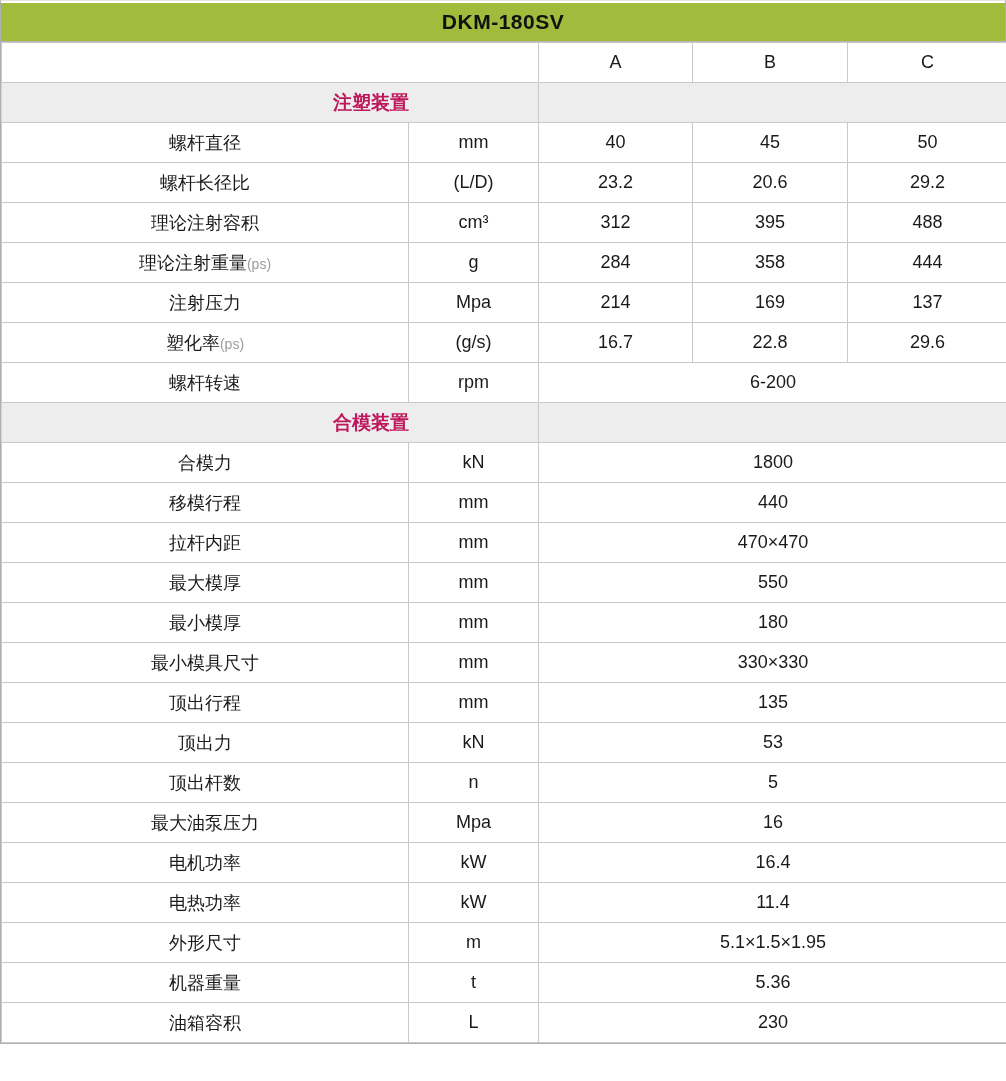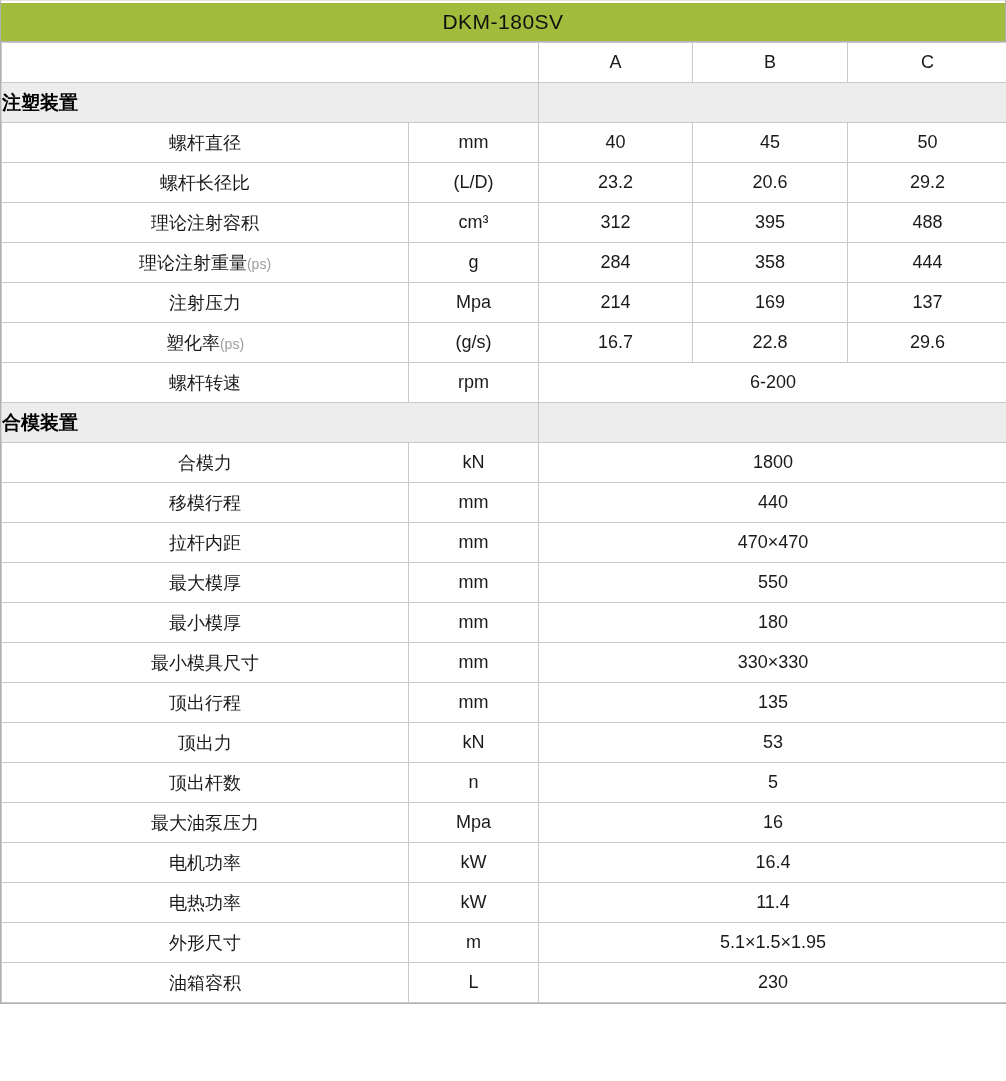--- a/index.html
+++ b/index.html
@@ -16,21 +16,21 @@
     padding-top: 2px;
   }
 
   .green-bar {
     height: 38px;
     background: #a1bb3c;
     display: flex;
     align-items: center;
     justify-content: center;
     font-size: 21px;
-    font-weight: normal;
+    font-weight: bold;
     color: #111111;
     letter-spacing: 0.5px;
     border-bottom: 1px solid #b5b5b5;
   }
 
   table.spec {
     width: 100%;
     border-collapse: collapse;
     table-layout: fixed;
   }
@@ -52,24 +52,24 @@
   td.lab .ps { color: #9c9c9c; font-size: 14px; }
   td.unit  { font-size: 18px; color: #111111; }
   td.val   { font-size: 18px; color: #111111; }
 
   tr.secrow td {
     background: #ededed;
     border-left-color: #d6d6d6;
   }
   .sec-title {
     width: 407px;
-    text-align: left;
+    text-align: right;
     font-size: 19px;
     font-weight: bold;
-    color: #000000;
+    color: #be185d;
   }
 </style>
 </head>
 <body>
 
 <div class="sheet">
 
   <div class="green-bar">
     <span>DKM-180SV</span>
   </div>
@@ -231,20 +231,25 @@
       <td class="unit">kW</td>
       <td class="val" colspan="3">11.4</td>
     </tr>
 
     <tr>
       <td class="lab"><span>外形尺寸</span></td>
       <td class="unit">m</td>
       <td class="val" colspan="3">5.1×1.5×1.95</td>
     </tr>
 
+    <tr>
+      <td class="lab"><span>机器重量</span></td>
+      <td class="unit">t</td>
+      <td class="val" colspan="3">5.36</td>
+    </tr>
 
     <tr>
       <td class="lab"><span>油箱容积</span></td>
       <td class="unit">L</td>
       <td class="val" colspan="3">230</td>
     </tr>
 
     </tbody>
   </table>
 </div>

